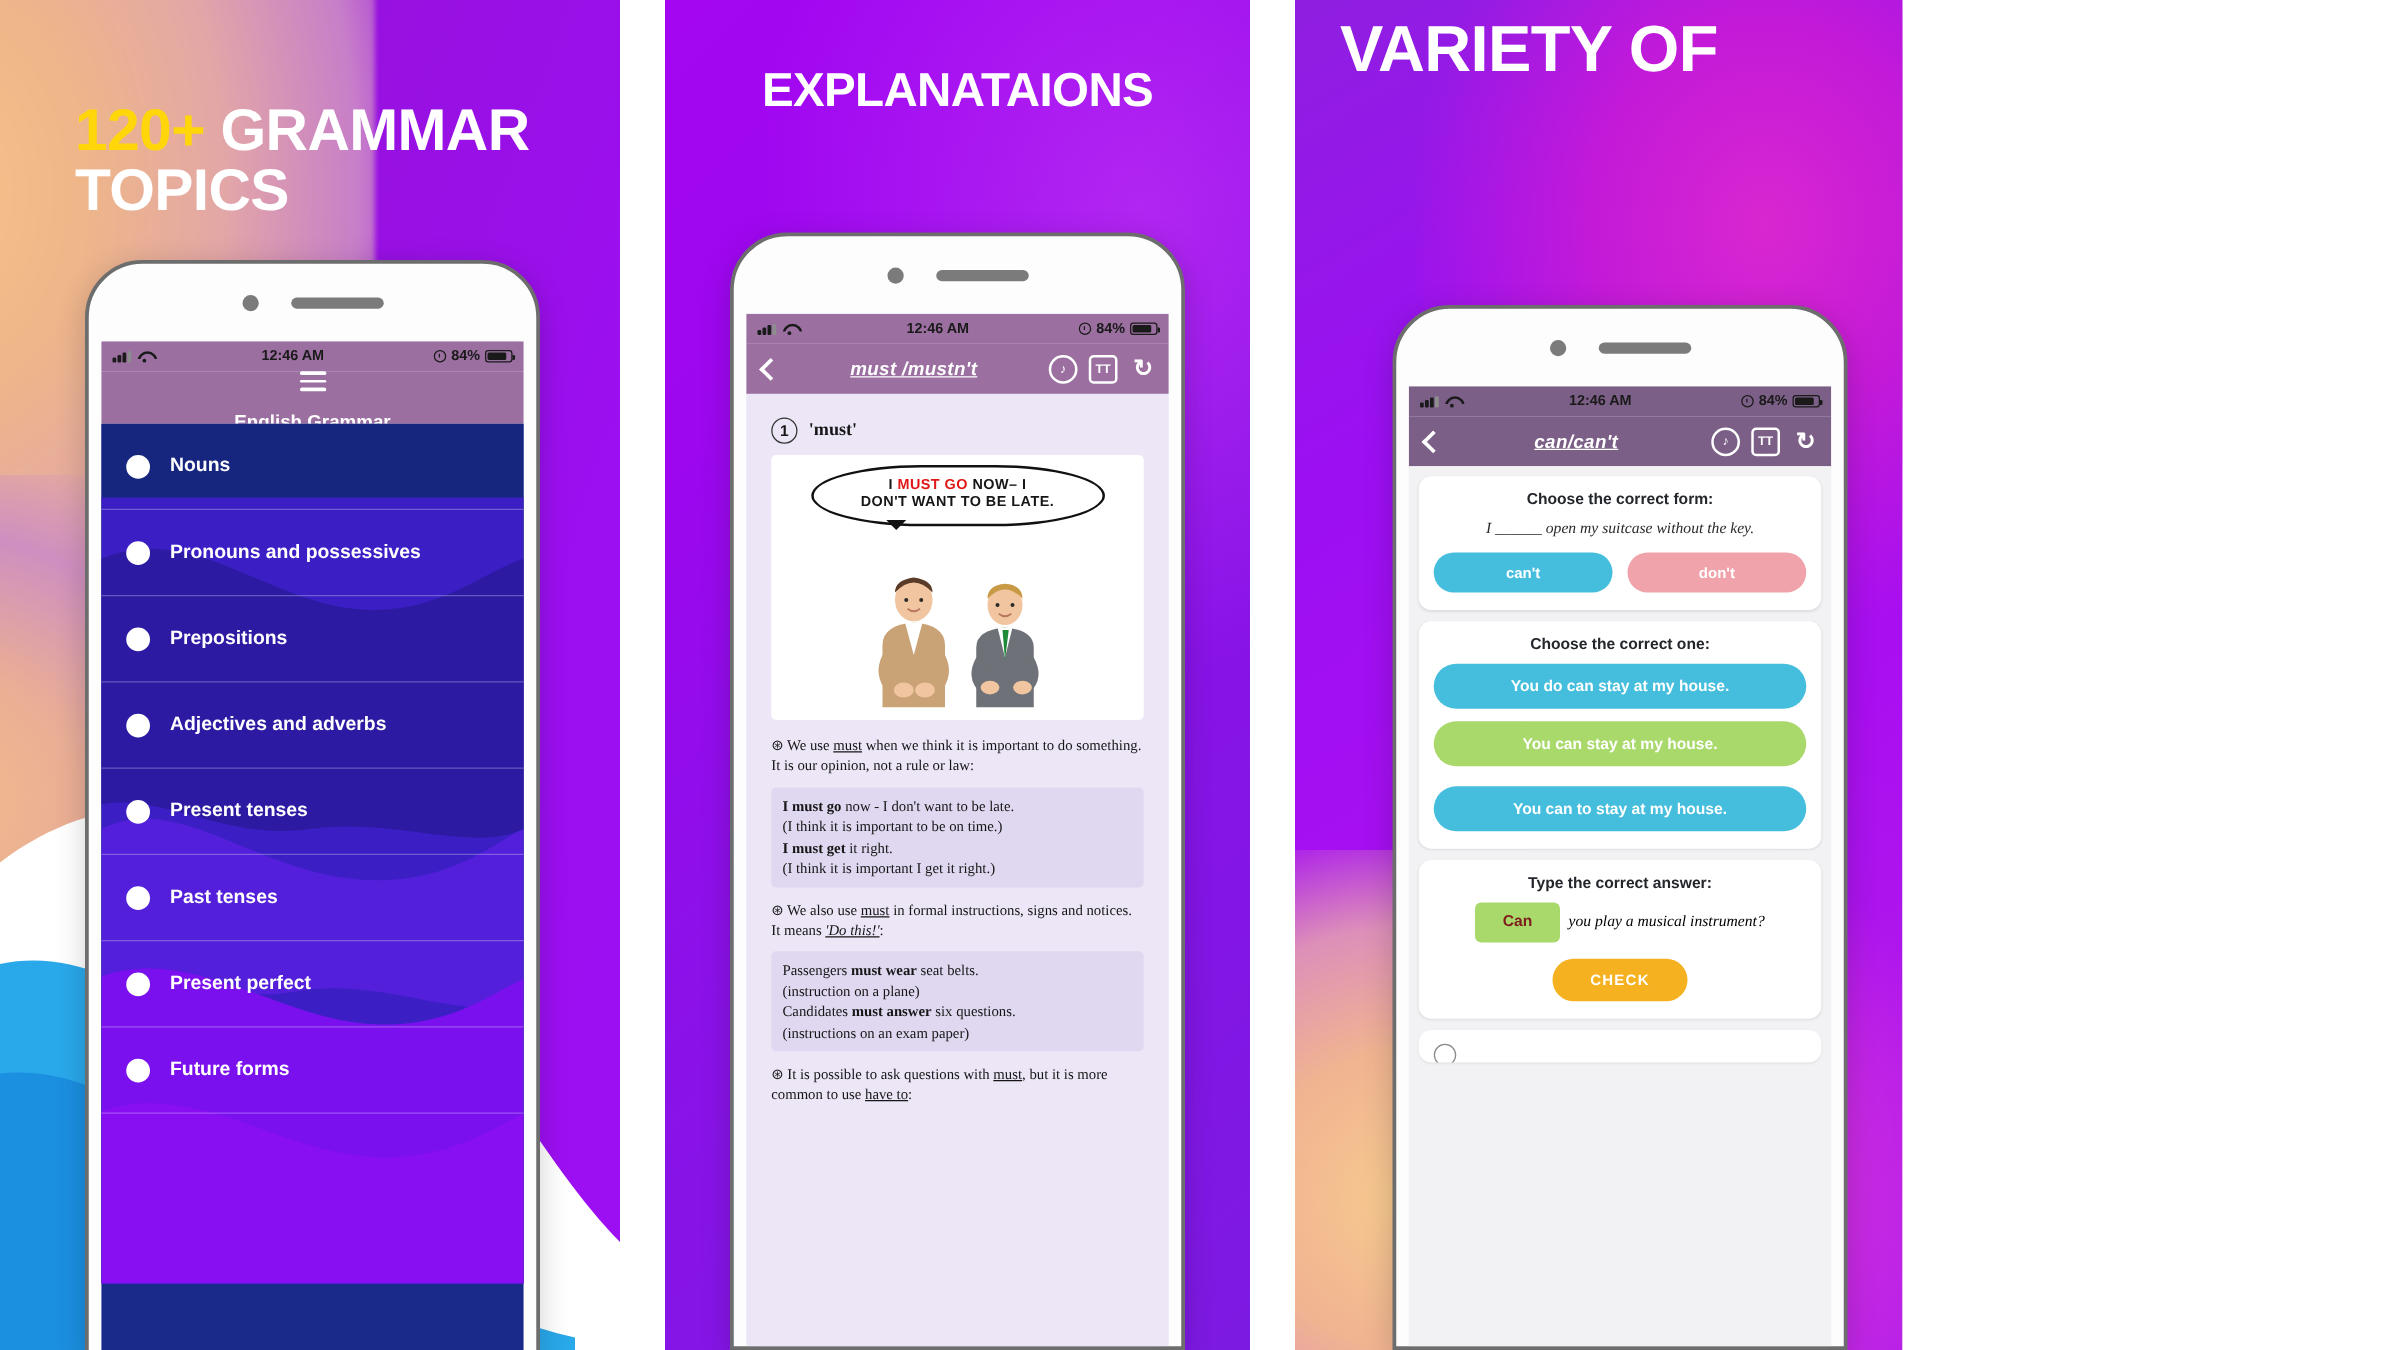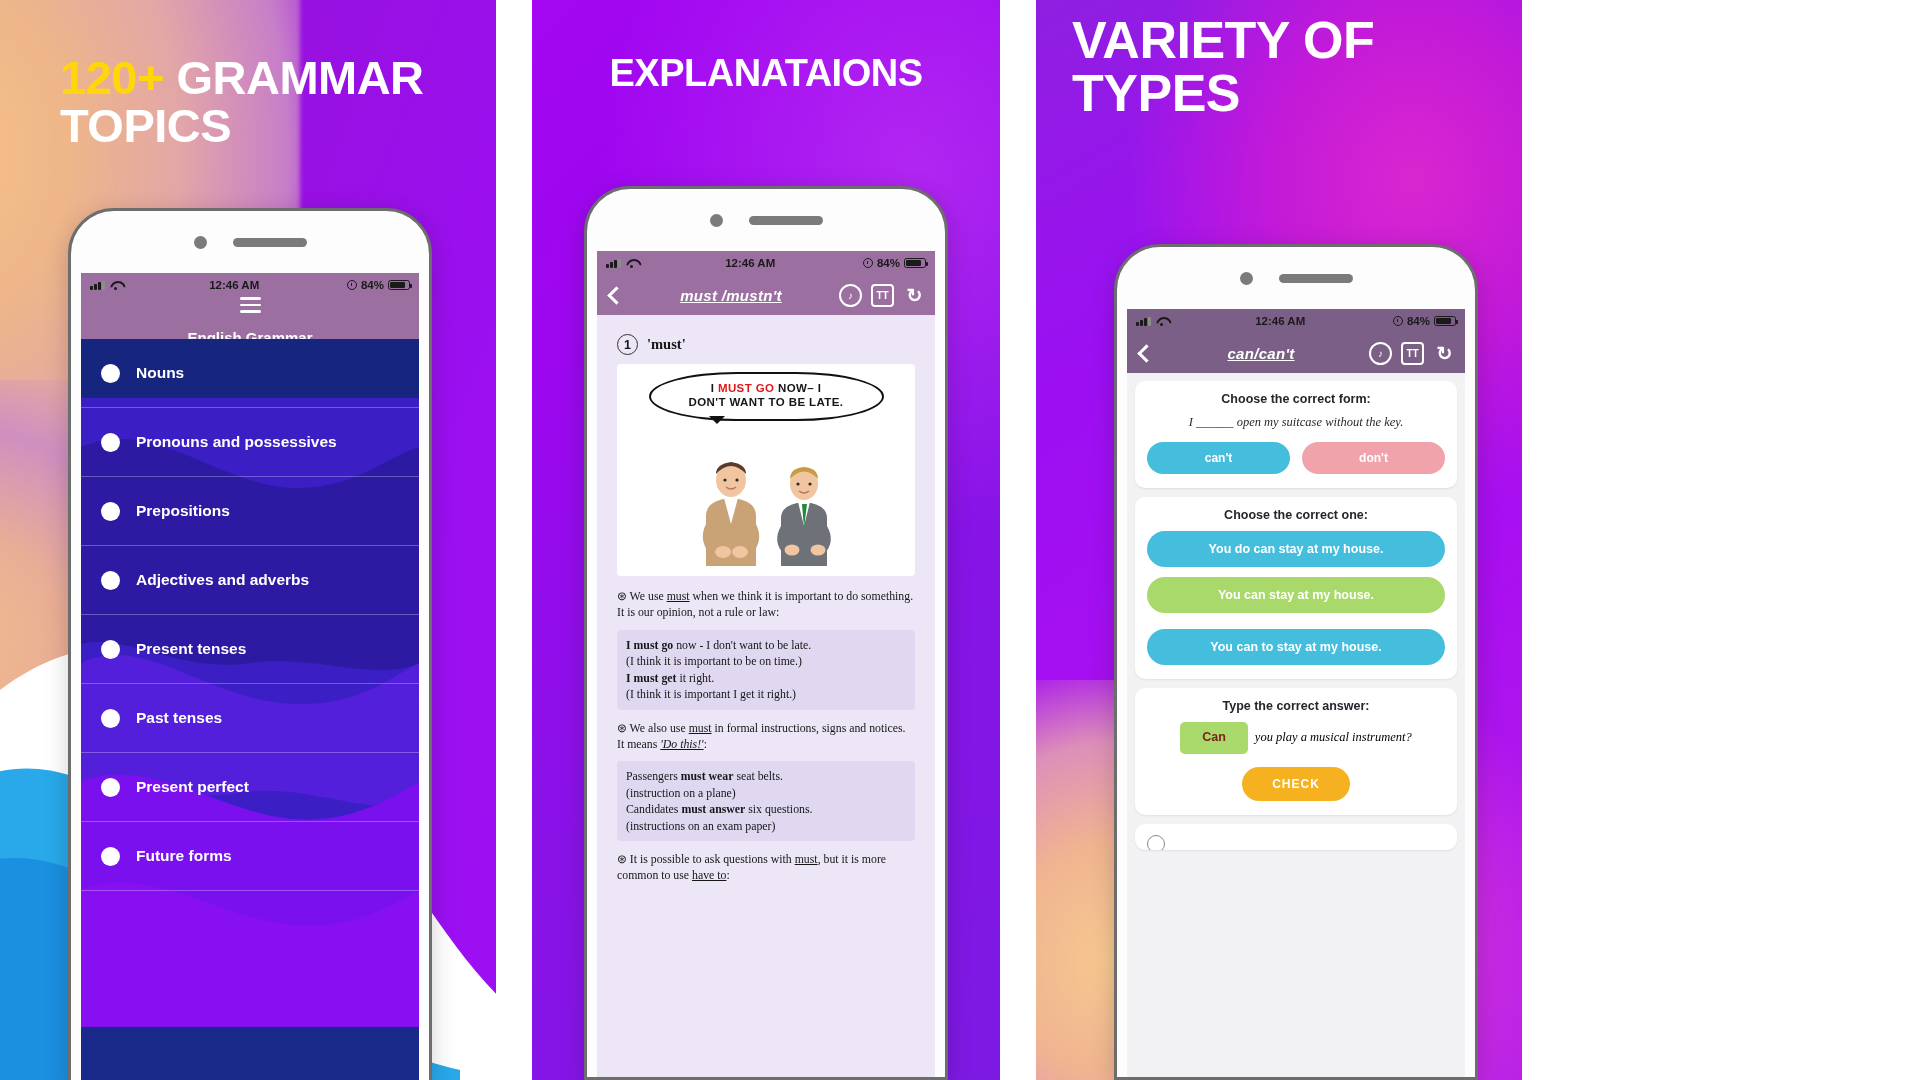--- a/index.html
+++ b/index.html
@@ -41,21 +41,21 @@
   .bg3-magenta { position:absolute; right:-170px; top:-150px; width:560px; height:660px;
     background: radial-gradient(ellipse at 50% 50%, #d926d0 0%, #c31ad8 35%, rgba(150,20,230,0) 72%); }
   .bg3-orange { position:absolute; left:-130px; bottom:-160px; width:470px; height:560px;
     background: radial-gradient(ellipse at 45% 50%, #f7c98f 0%, #f0b491 30%, #dd8fb9 55%, rgba(150,20,230,0) 78%); }
   .bg3-magenta2 { position:absolute; right:-60px; bottom:-120px; width:400px; height:520px;
     background: radial-gradient(ellipse at 50% 50%, #e03bd8 0%, rgba(180,30,230,0) 70%); }
 
   
   .headline { position:absolute; z-index:6; color:#fff; font-weight:900; letter-spacing:-0.5px; line-height:1.02;
      text-transform:uppercase; font-family:"Liberation Sans", sans-serif; }
-  .h1-1 { left:60px; top:54px; font-size:47px; width:420px; }
+  .h1-1 { left:60px; top:80px; font-size:47px; width:420px; }
   .h1-1 .hl { color:#ffd60a; }
   .h1-2 { left:0; top:44px; width:468px; text-align:center; font-size:38px; color:#ffd60a; }
   .h1-2 .w { color:#ffffff; display:block; margin-top:10px; }
   .h1-3 { left:36px; top:14px; width:420px; font-size:52px; }
   .h1-3 .y { color:#ffd60a; display:block; }
   .h1-3 .w { color:#ffffff; display:block; }
 
   
   .phone { position:absolute; z-index:7; background:#fdfdfd; border:3px solid #6d6d6d;
     border-radius:46px 46px 0 0; box-shadow:0 6px 24px rgba(0,0,0,.18); overflow:hidden; }
@@ -374,21 +374,20 @@
   </div>
 
   <div class="panel panel-3">
     <div class="bg-base-3"></div>
     <div class="bg3-magenta"></div>
     <div class="bg3-magenta2"></div>
     <div class="bg3-orange"></div>
 
     <div class="headline h1-3">
       <span class="w">VARIETY OF</span>
-      <span class="w">TYPES</span>
     </div>
 
     <div class="phone" style="left:78px; top:244px; width:364px; height:836px;">
       <div class="side-btn" style="left:-6px; top:126px; height:64px;"></div>
       <div class="side-btn" style="right:-6px; top:130px; height:94px;"></div>
       <div class="phone-top">
         <div class="cam"></div>
         <div class="speaker"></div>
       </div>
       <div class="screen" style="background:#f2f2f4;">

